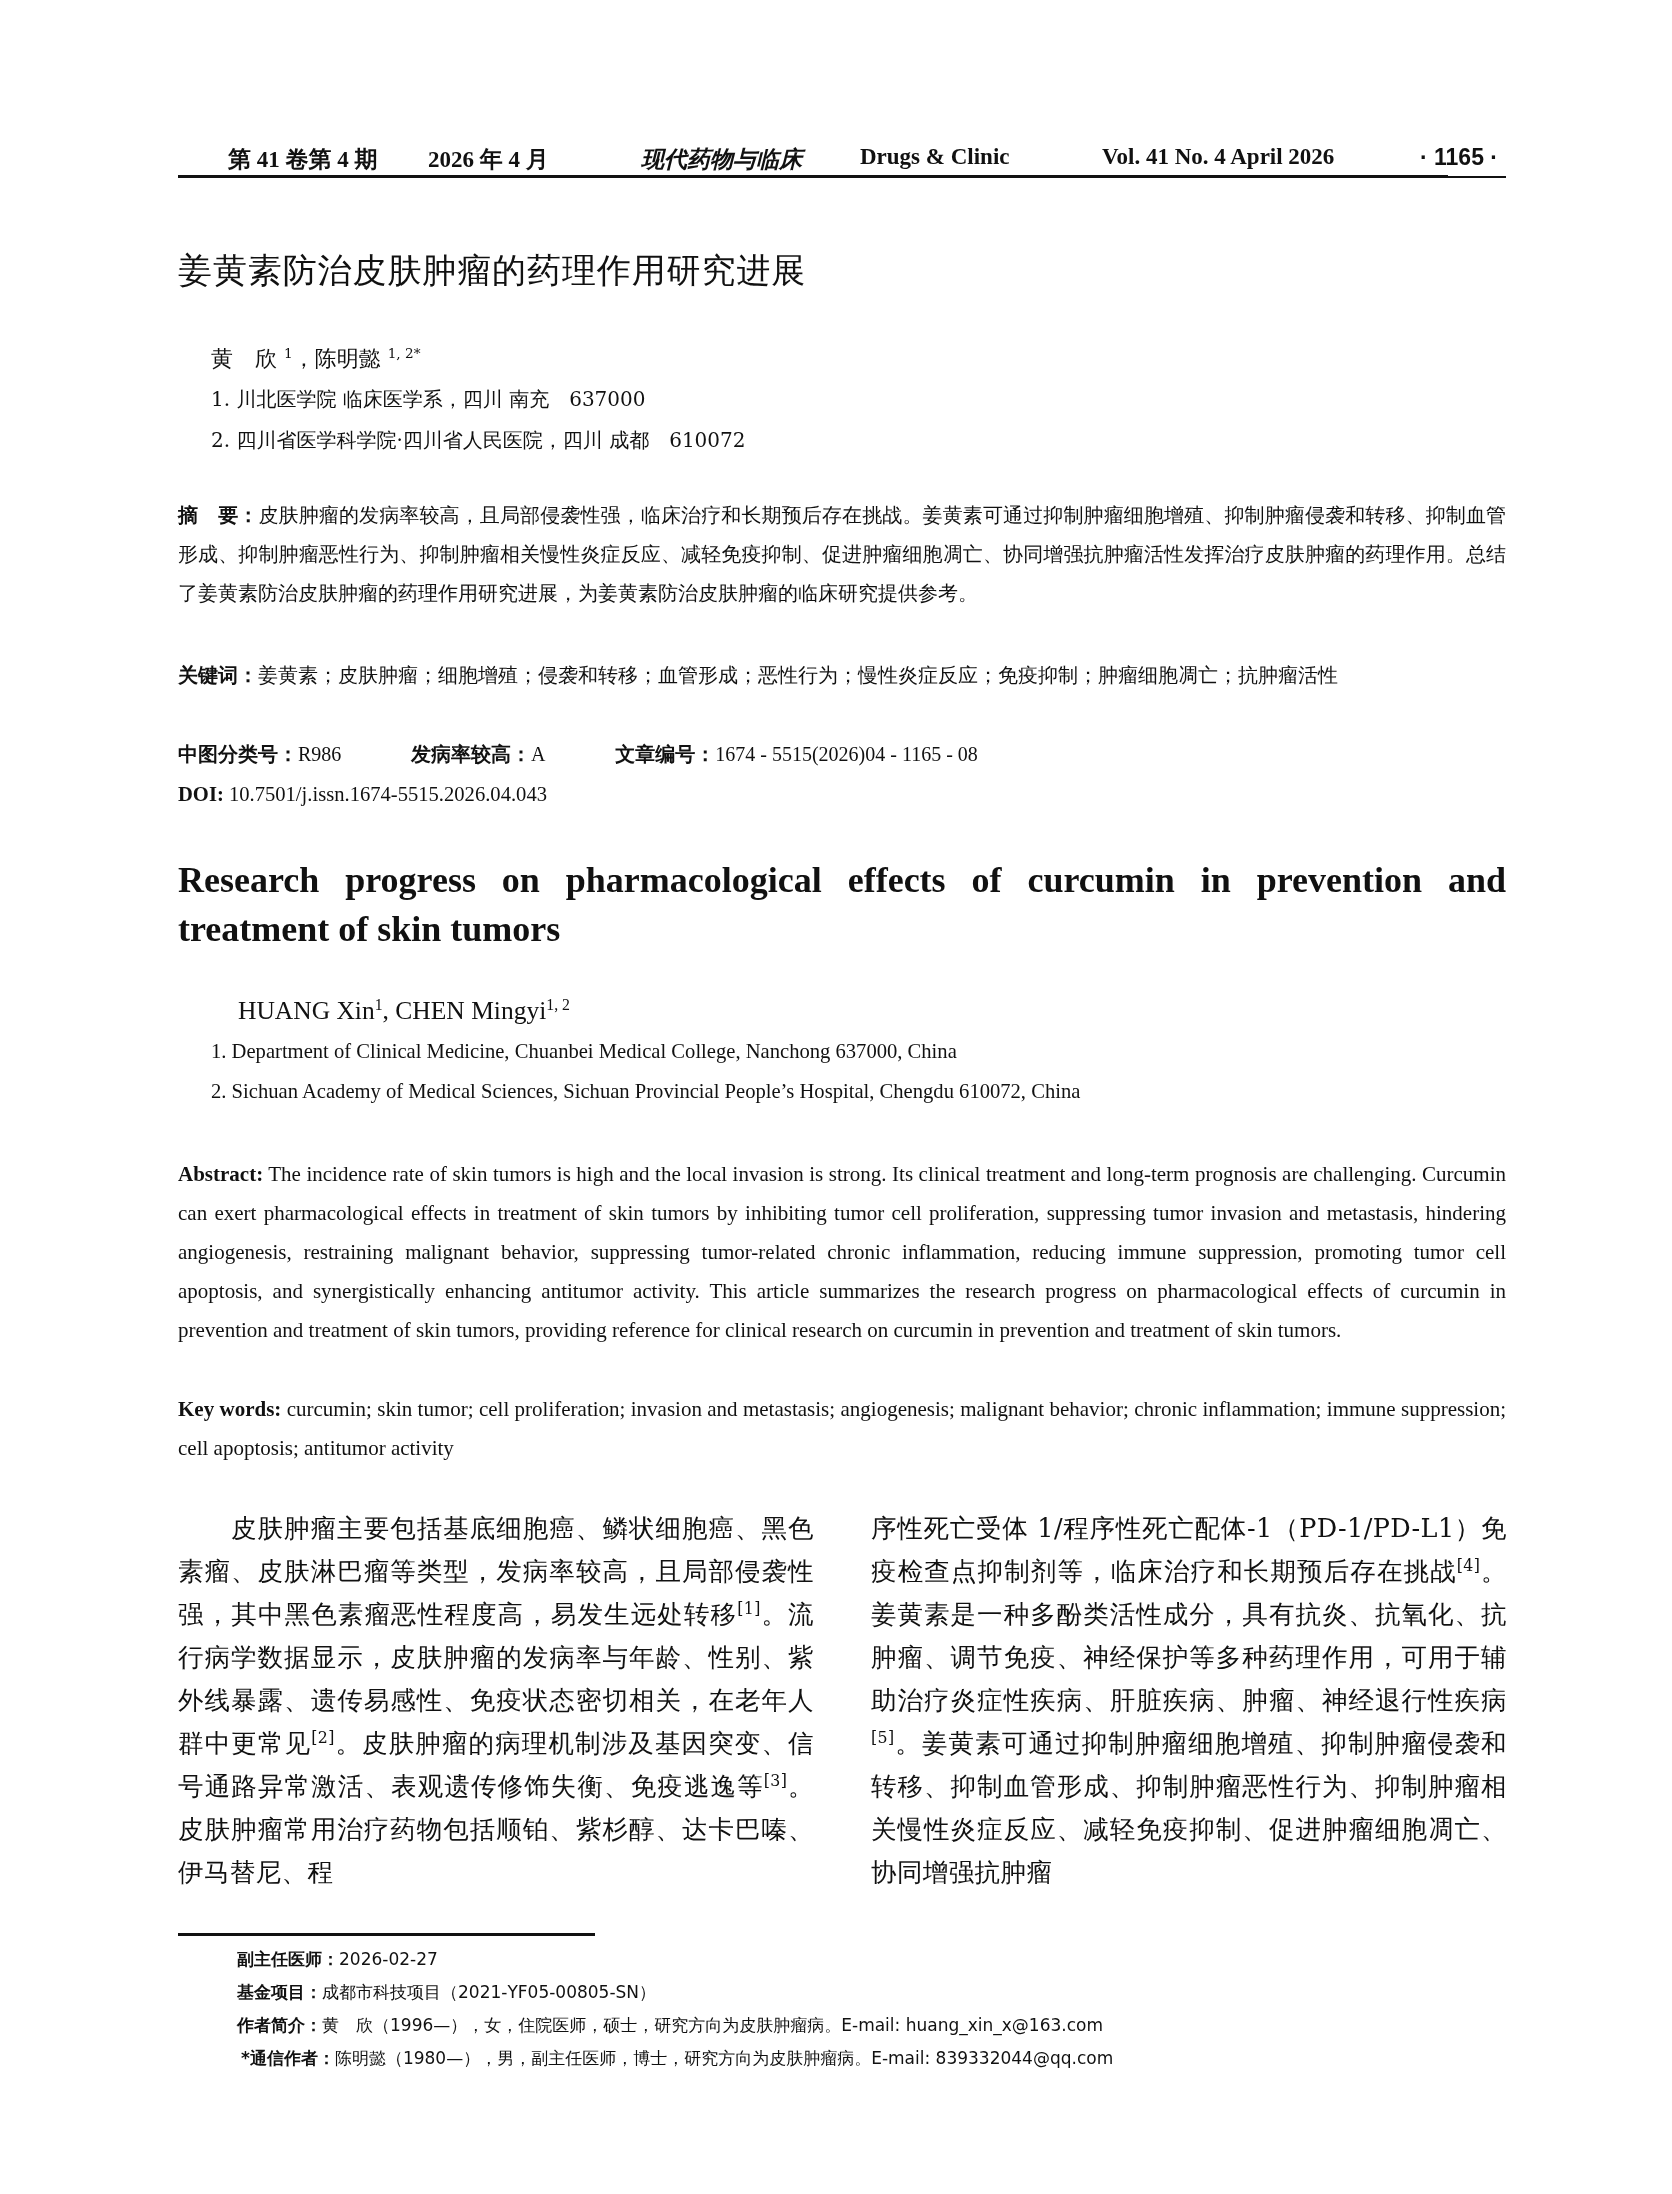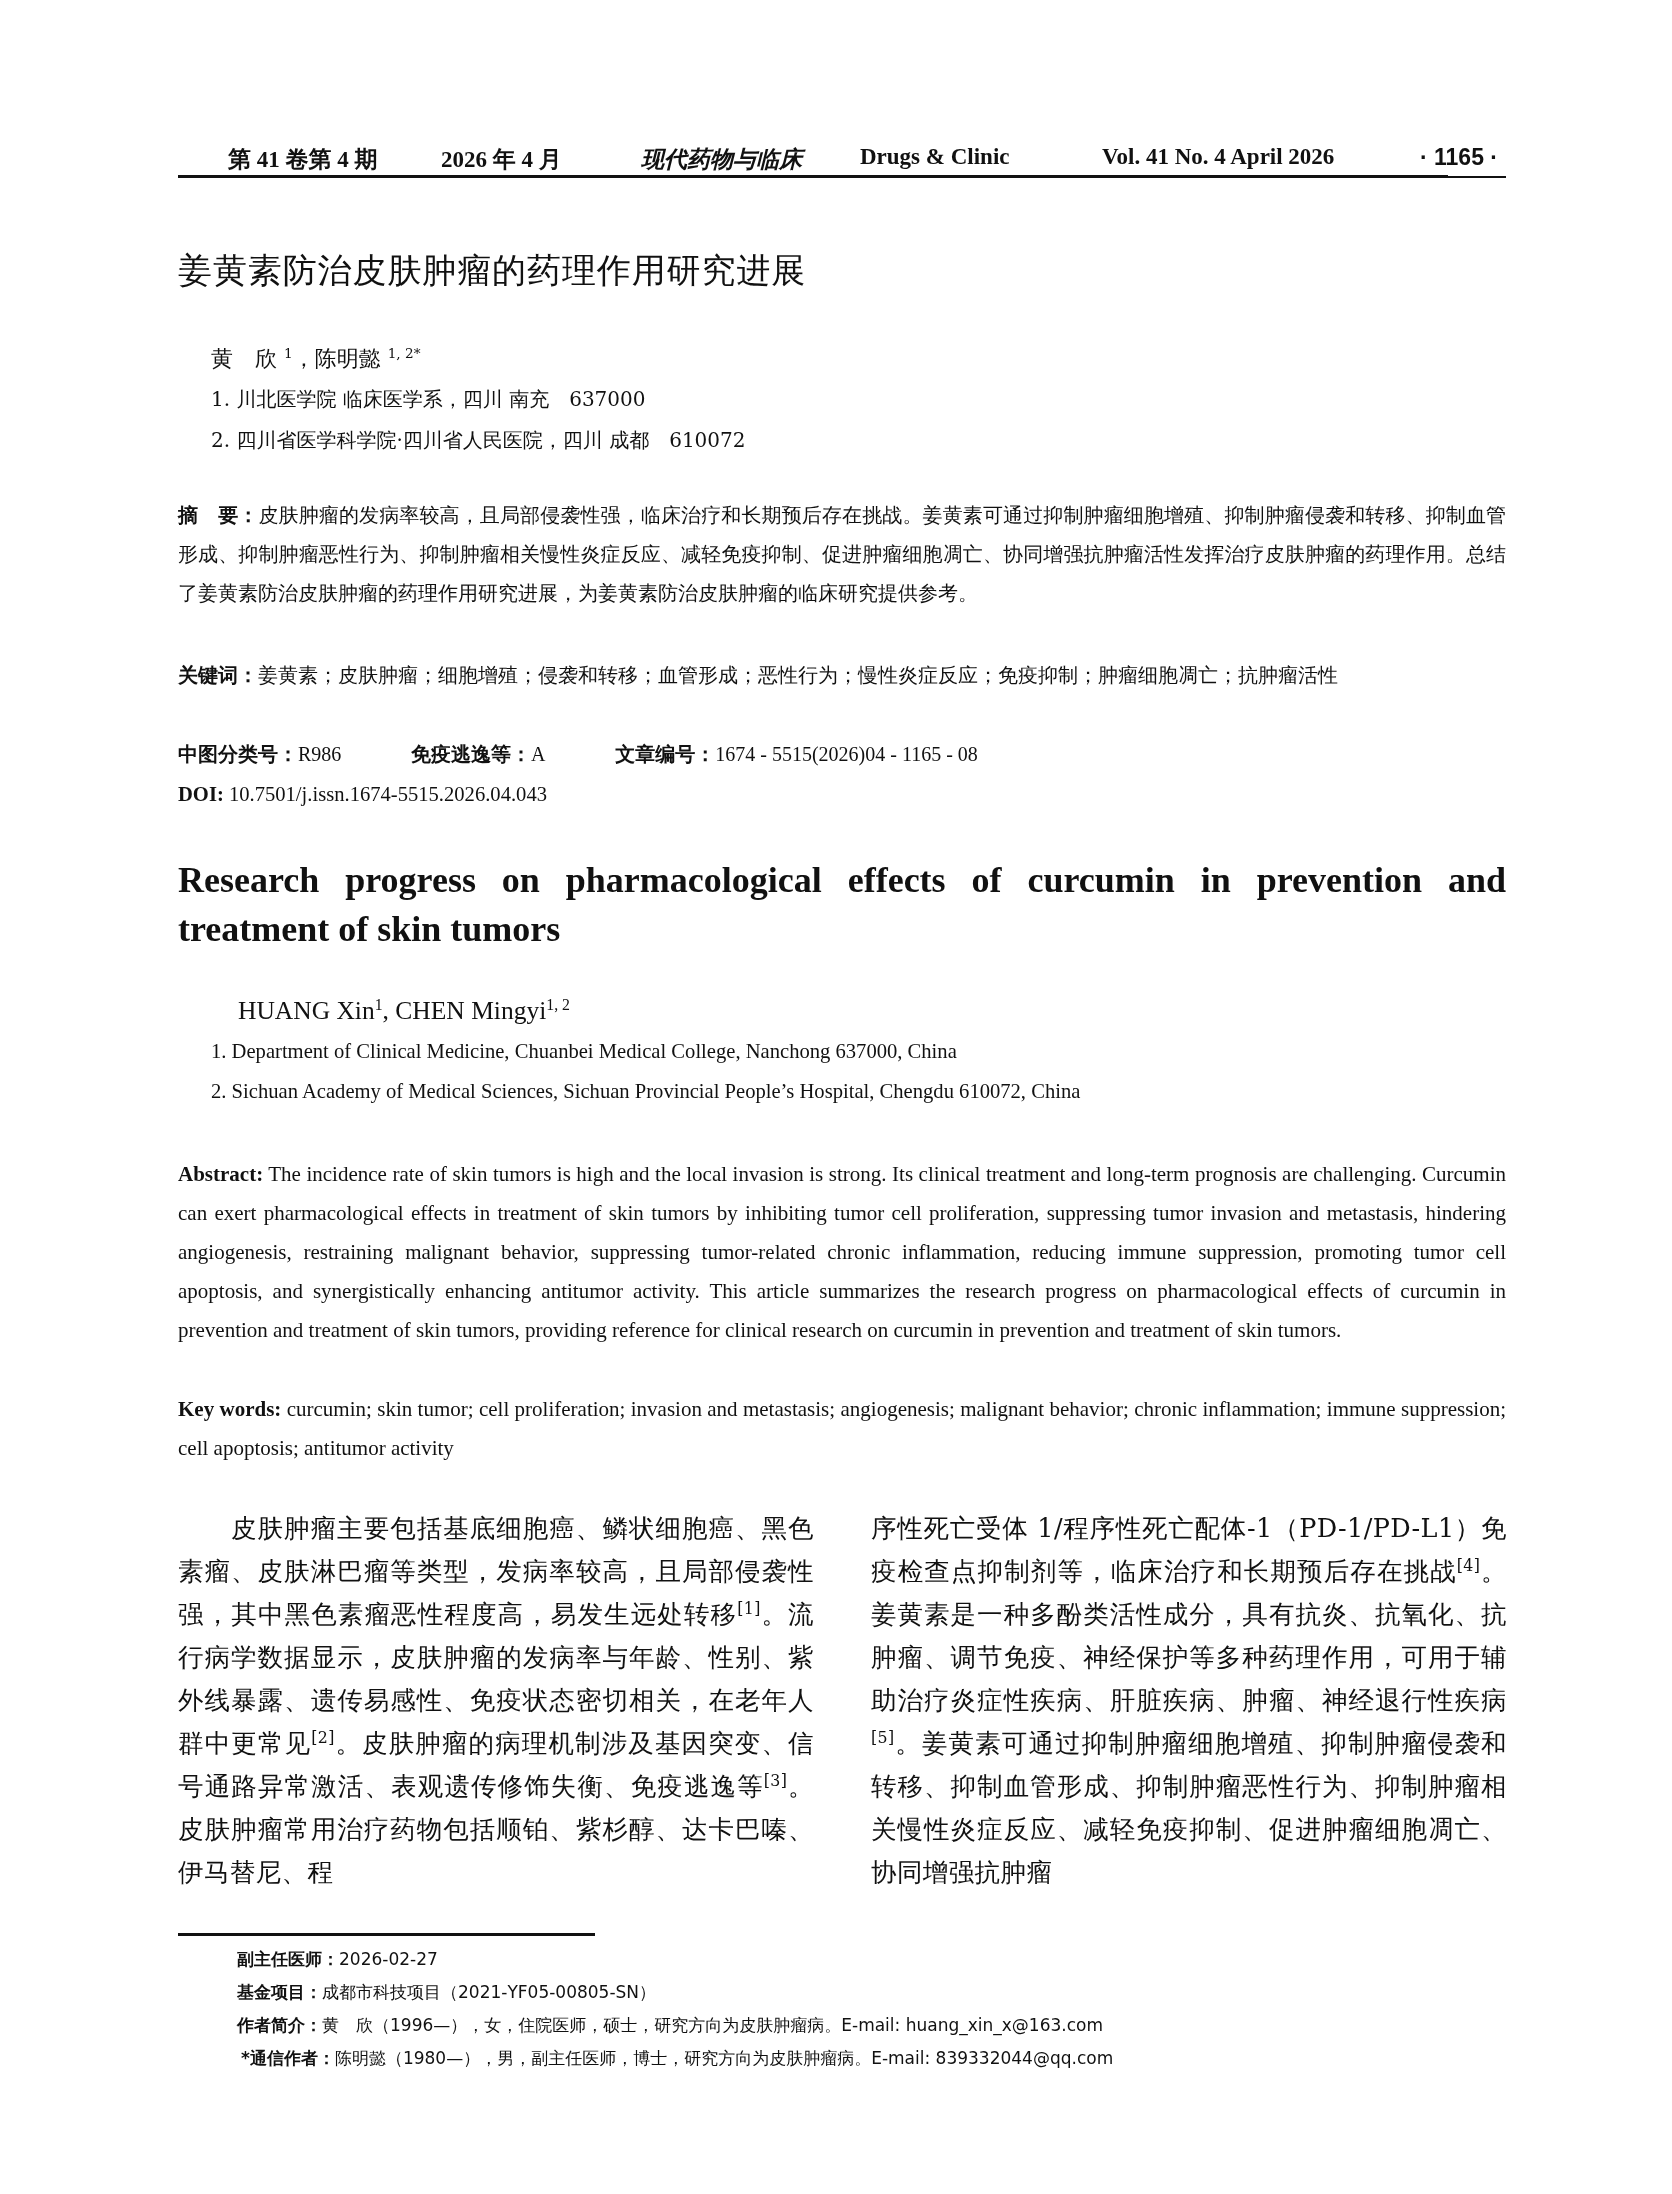--- a/index.html
+++ b/index.html
@@ -27,21 +27,21 @@
   .indent { text-indent:53px; }
   .fn-rule { left:178px; top:1933px; width:417px; height:2.6px; background:#111; }
   .fn { left:237px; font-family:"DejaVu Sans",sans-serif; font-size:17px; white-space:nowrap; }
   .fn b { font-weight:bold; }
 </style>
 </head>
 <body>
 
 <div class="abs hdr">
   <span style="left:50px;">第 41 卷第 4 期</span>
-  <span style="left:263px;">2026 年 4 月</span>
+  <span style="left:250px;">2026 年 4 月</span>
   <span style="left:463px; font-family:'DejaVu Serif',serif; font-style:italic;">现代药物与临床</span>
   <span style="left:682px;">Drugs &amp; Clinic</span>
   <span style="left:924px;">Vol. 41 No. 4 April 2026</span>
   <span class="pageno" style="left:1242px;">· 1165 ·</span>
 </div>
 <div class="hdr-rule-l"></div>
 <div class="hdr-rule-r"></div>
 
 <div class="abs cn-title">姜黄素防治皮肤肿瘤的药理作用研究进展</div>
 
@@ -55,21 +55,21 @@
 
 <div class="abs cn-block" style="top:496px;">
   <b>摘　要：</b><span>皮肤肿瘤的发病率较高，且局部侵袭性强，临床治疗和长期预后存在挑战。姜黄素可通过抑制肿瘤细胞增殖、抑制肿瘤侵袭和转移、抑制血管形成、抑制肿瘤恶性行为、抑制肿瘤相关慢性炎症反应、减轻免疫抑制、促进肿瘤细胞凋亡、协同增强抗肿瘤活性发挥治疗皮肤肿瘤的药理作用。总结了姜黄素防治皮肤肿瘤的药理作用研究进展，为姜黄素防治皮肤肿瘤的临床研究提供参考。</span>
 </div>
 <div class="abs cn-block" style="top:656px;">
   <b>关键词：</b><span>姜黄素；皮肤肿瘤；细胞增殖；侵袭和转移；血管形成；恶性行为；慢性炎症反应；免疫抑制；肿瘤细胞凋亡；抗肿瘤活性</span>
 </div>
 <div class="abs cn-block" style="top:735px; white-space:nowrap;">
   <b>中图分类号：</b><span style="font-family:'Liberation Serif',serif;">R986</span>
   <span style="display:inline-block; width:57px;"></span>
-  <b>免疫逃逸等：</b><span style="font-family:'Liberation Serif',serif;">A</span>
+  <b>发病率较高：</b><span style="font-family:'Liberation Serif',serif;">A</span>
   <span style="display:inline-block; width:57px;"></span>
   <b>文章编号：</b><span style="font-family:'Liberation Serif',serif;">1674 - 5515(2026)04 - 1165 - 08</span>
 </div>
 <div class="abs cn-block" style="top:775px; white-space:nowrap; font-family:'Liberation Serif',serif; font-size:20.6px;">
   <b>DOI:</b><span> 10.7501/j.issn.1674-5515.2026.04.043</span>
 </div>
 
 <div class="abs en-title">Research progress on pharmacological effects of curcumin in prevention and treatment of skin tumors</div>
 
 <div class="abs en-authors">

